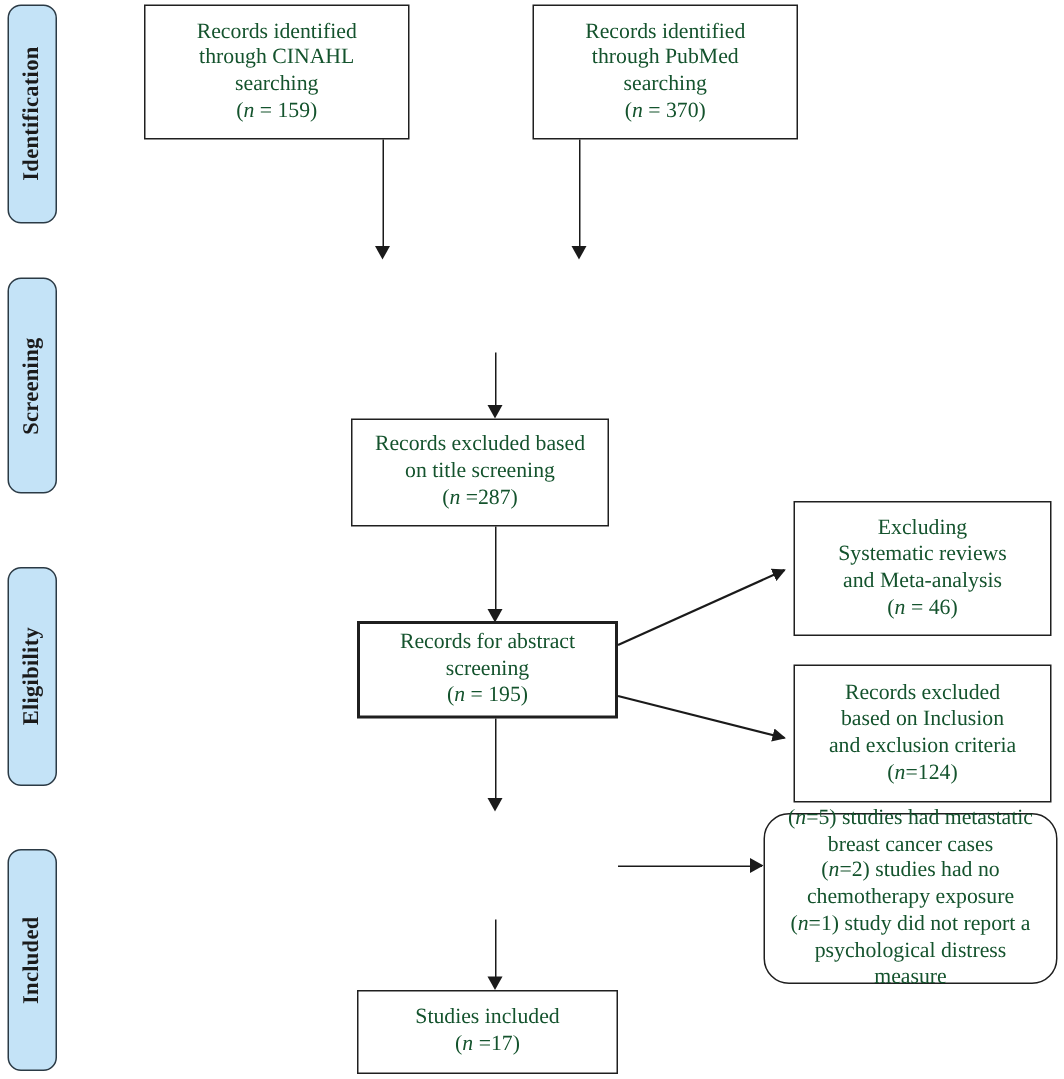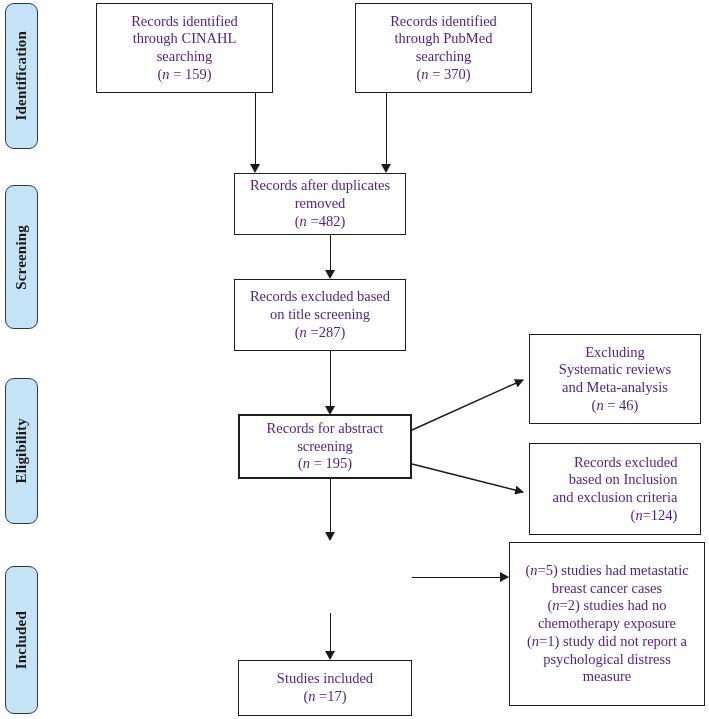--- a/index.html
+++ b/index.html
@@ -50,21 +50,21 @@
     align-items: center;
     justify-content: center;
     text-align: center;
     padding: 3px 6px;
   }
   .box.thick { border-width: 2.4px; }
   .box-text {
     font-family: "Liberation Serif", "DejaVu Serif", serif;
     font-size: 14.5px;
     line-height: 1.22;
-    color: #4c1d95;
+    color: #14532d;
     white-space: pre-line;
   }
   .box-text em { font-style: italic; }
 
   
   .vline {
     position: absolute;
     width: 0;
     border-left: 1.4px solid #1a1a1a;
   }
@@ -126,25 +126,20 @@
 searching
 (<em>n</em> = 370)</span>
   </div>
 
   <div class="vline" style="left:255px; top:93px; height:74px;"></div>
   <div class="arrow-down" style="left:250px; top:164px;"></div>
 
   <div class="vline" style="left:386px; top:93px; height:74px;"></div>
   <div class="arrow-down" style="left:381px; top:164px;"></div>
 
-  <div class="box" style="left:234px; top:173px; width:172px; height:62px;">
-    <span class="box-text">Records after duplicates
-removed
-(<em>n</em> =482)</span>
-  </div>
 
   <div class="vline" style="left:330px; top:235px; height:39px;"></div>
   <div class="arrow-down" style="left:325px; top:270px;"></div>
 
   <div class="box" style="left:234px; top:279px; width:172px; height:72px;">
     <span class="box-text">Records excluded based
 on title screening
 (<em>n</em> =287)</span>
   </div>
 
@@ -167,35 +162,35 @@
     <line x1="412" y1="464" x2="523" y2="492" stroke="#1a1a1a" stroke-width="1.4" marker-end="url(#ah)"></line>
   </svg>
 
   <div class="box" style="left:529px; top:334px; width:172px; height:90px;">
     <span class="box-text">Excluding
 Systematic reviews
 and Meta-analysis
 (<em>n</em> = 46)</span>
   </div>
 
-  <div class="box" style="left:529px; top:443px; width:172px; height:92px;text-align:right;">
+  <div class="box" style="left:529px; top:443px; width:172px; height:92px;">
     <span class="box-text">Records excluded
 based on Inclusion
 and exclusion criteria
 (<em>n</em>=124)</span>
   </div>
 
   <div class="vline" style="left:330px; top:479px; height:58px;"></div>
   <div class="arrow-down" style="left:325px; top:532px;"></div>
 
 
   <div class="hline" style="left:412px; top:577px; width:96px;"></div>
   <div class="arrow-right" style="left:500px; top:572px;"></div>
 
-  <div class="box" style="left:509px; top:542px; width:196px; height:164px;">
+  <div class="box" style="left:509px; top:542px; width:196px; height:114px;border-radius:17px;">
     <span class="box-text">(<em>n</em>=5) studies had metastatic
 breast cancer cases
 (<em>n</em>=2) studies had no
 chemotherapy exposure
 (<em>n</em>=1) study did not report a
 psychological distress
 measure</span>
   </div>
 
   <div class="vline" style="left:330px; top:613px; height:43px;"></div>

